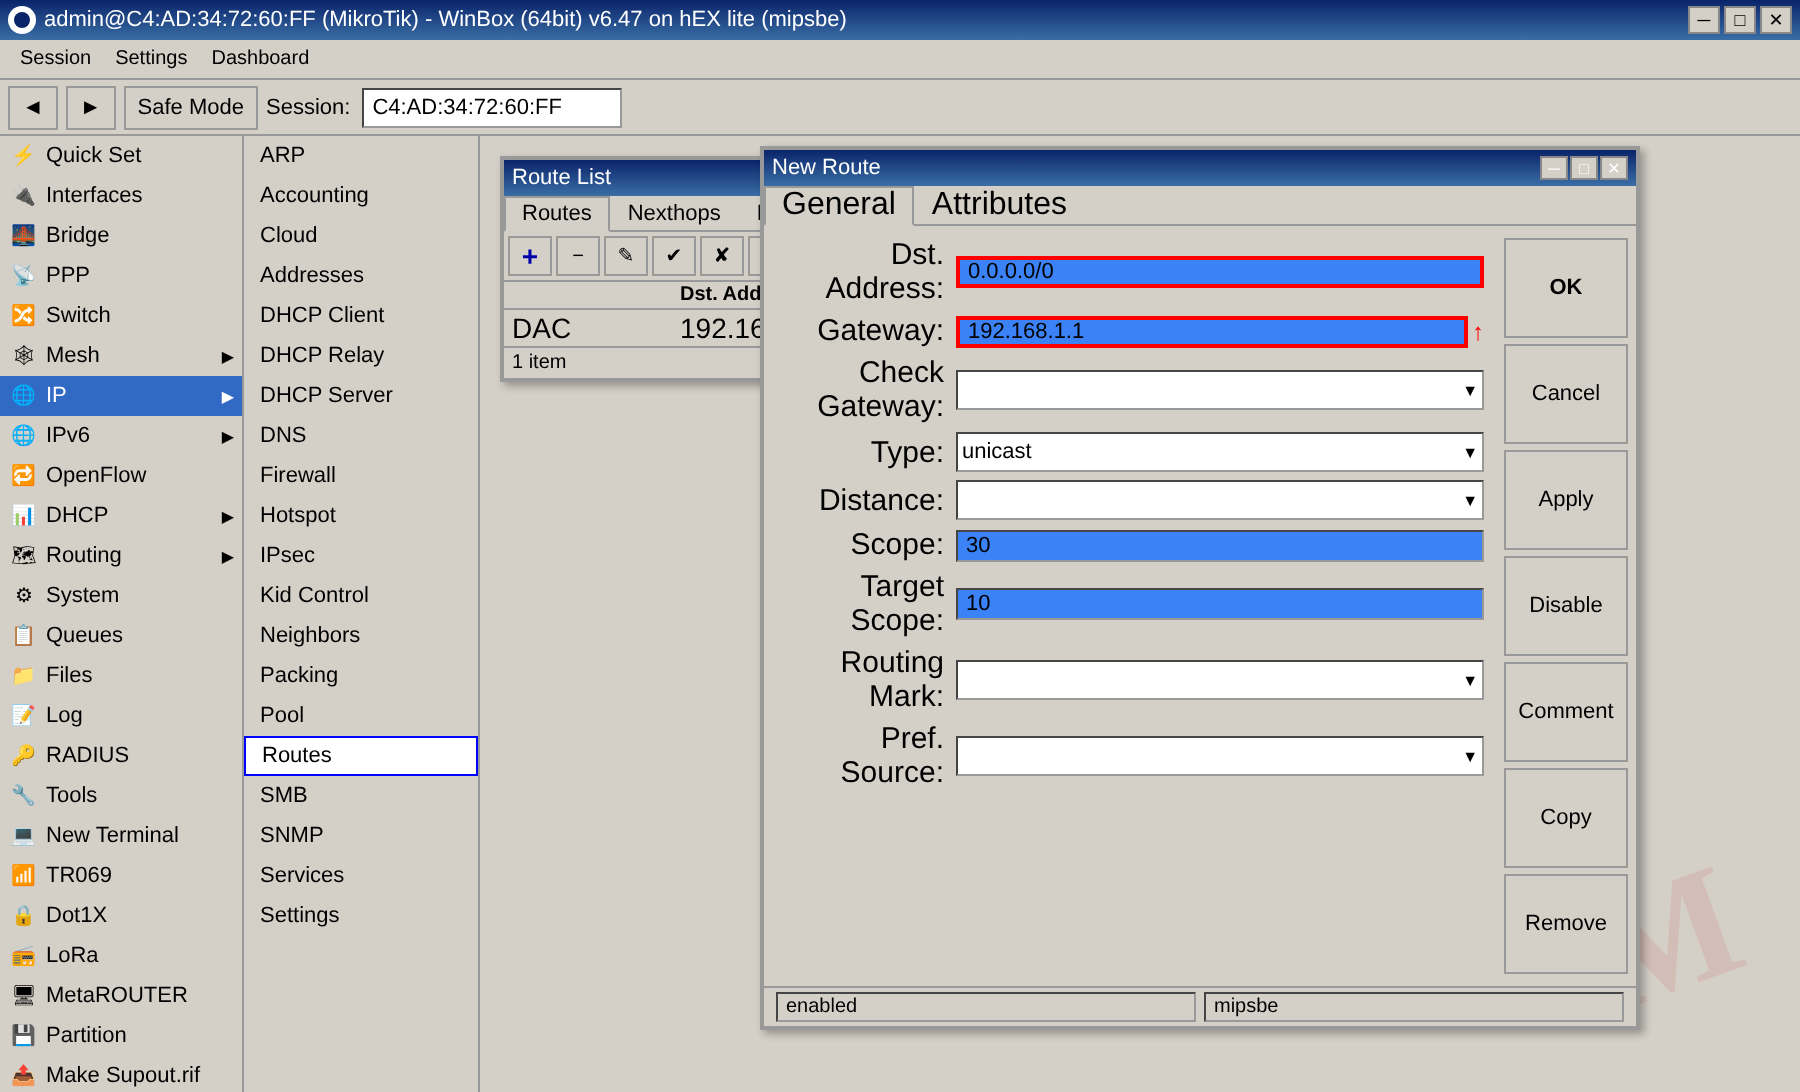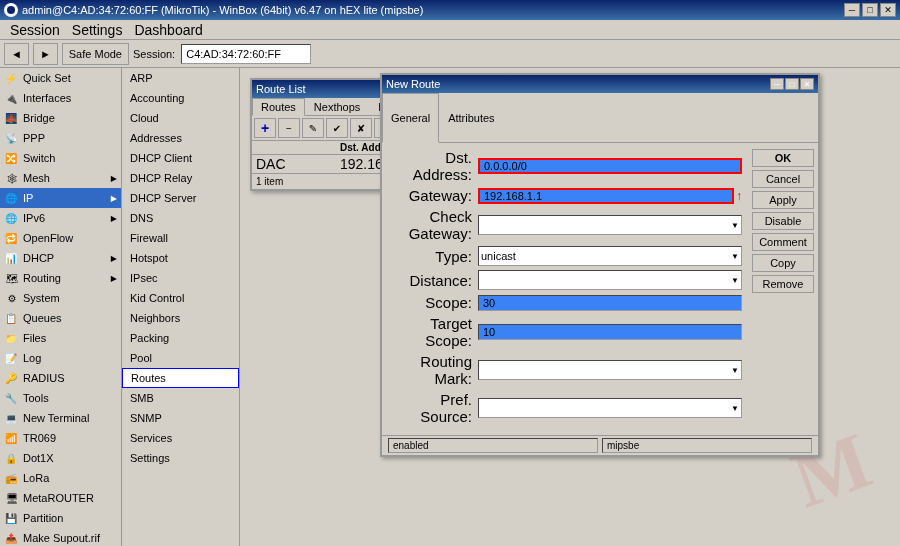--- a/index.html
+++ b/index.html
@@ -8,21 +8,21 @@
     
     .title-bar { height: 20px; background: linear-gradient(to bottom, #0a246a, #3a6ea5); display: flex; align-items: center; padding: 0 4px; color: white; font-size: 11px; }
     .title-bar-icon { width: 14px; height: 14px; margin-right: 4px; background: #fff; border-radius: 50%; display: flex; align-items: center; justify-content: center; }
     .title-bar-icon::after { content: ''; width: 8px; height: 8px; background: #0a246a; border-radius: 50%; }
     .title-bar-title { flex: 1; }
     .title-bar-buttons { display: flex; gap: 2px; }
     .title-bar-btn { width: 16px; height: 14px; background: #d4d0c8; border: 1px solid #888; font-size: 9px; display: flex; align-items: center; justify-content: center; cursor: pointer; color: #000; }
 
     
     .menu-bar { height: 20px; background: #d4d0c8; display: flex; align-items: center; padding: 0 4px; border-bottom: 1px solid #999; }
-    .menu-item { padding: 2px 6px; cursor: pointer; font-size: 14px; }
+    .menu-item { padding: 2px 6px; cursor: pointer; font-size: 10px; }
 
     
     .toolbar { height: 28px; background: #d4d0c8; display: flex; align-items: center; padding: 0 4px; gap: 4px; border-bottom: 1px solid #999; }
     .toolbar-btn { padding: 2px 6px; background: #d4d0c8; border: 1px solid #999; cursor: pointer; font-size: 11px; display: flex; align-items: center; gap: 2px; height: 22px; }
     .session-label { font-size: 11px; margin-right: 2px; }
     .session-input { height: 20px; border: 1px inset #999; background: white; padding: 4px 4px; font-size: 11px; width: 130px; }
 
     
     .main-layout { display: flex; height: calc(546px - 68px); }
 
@@ -62,32 +62,32 @@
     .window-table-row { display: flex; padding: 1px 2px; }
     .window-table-cell { flex: 1; font-size: 14px; padding: 0 2px; overflow: hidden; white-space: nowrap; }
 
     .window-status { padding: 2px 4px; font-size: 10px; border-top: 1px solid #999; }
 
     
     .new-route-dialog { position: absolute; top: 5px; left: 140px; width: 440px; background: #d4d0c8; border: 2px solid #999; box-shadow: 2px 2px 4px rgba(0,0,0,0.3); }
     .dialog-content { display: flex; }
     .dialog-form { flex: 1; padding: 6px; }
     .dialog-buttons { padding: 6px 4px; display: flex; flex-direction: column; gap: 3px; width: 70px; }
-    .dialog-btn { padding: 2px 6px; background: #d4d0c8; border: 1px solid #999; cursor: pointer; font-size: 11px; text-align: center; }
+    .dialog-btn { padding: 18px 6px; background: #d4d0c8; border: 1px solid #999; cursor: pointer; font-size: 11px; text-align: center; }
     .dialog-btn.primary { background: #d4d0c8; font-weight: bold; }
 
     .form-row { display: flex; align-items: center; margin-bottom: 4px; }
     .form-label { width: 90px; text-align: right; padding-right: 6px; font-size: 15px; color: #000; }
     .form-input { flex: 1; height: 16px; border: 1px inset #999; background: #3b82f6; padding: 0 4px; font-size: 11px; }
     .form-input.highlighted { border: 2px solid red; }
     .form-select { flex: 1; height: 20px; border: 1px inset #999; background: white; padding: 0 2px; font-size: 11px; display: flex; align-items: center; justify-content: space-between; }
     .form-select-arrow { font-size: 8px; }
 
     .dialog-tabs { display: flex; border-bottom: 1px solid #999; background: #d4d0c8; }
-    .dialog-tab { padding: 18px 8px; font-size: 11px; cursor: pointer; border: 1px solid transparent; border-bottom: none; }
+    .dialog-tab { padding: 0 8px; font-size: 16px; cursor: pointer; border: 1px solid transparent; border-bottom: none; }
     .dialog-tab.active { background: #d4d0c8; border: 1px solid #999; border-bottom: 1px solid #d4d0c8; margin-bottom: -1px; }
 
     .dialog-status { padding: 2px 6px; font-size: 10px; border-top: 1px solid #999; display: flex; gap: 4px; }
     .status-cell { border: 1px inset #999; padding: 1px 4px; background: #d4d0c8; flex: 1; }
 
     
     .watermark { position: absolute; bottom: 10px; right: 20px; opacity: 0.15; font-size: 60px; font-weight: bold; color: #888; pointer-events: none; }
   </style>
 </head>
 <body>

